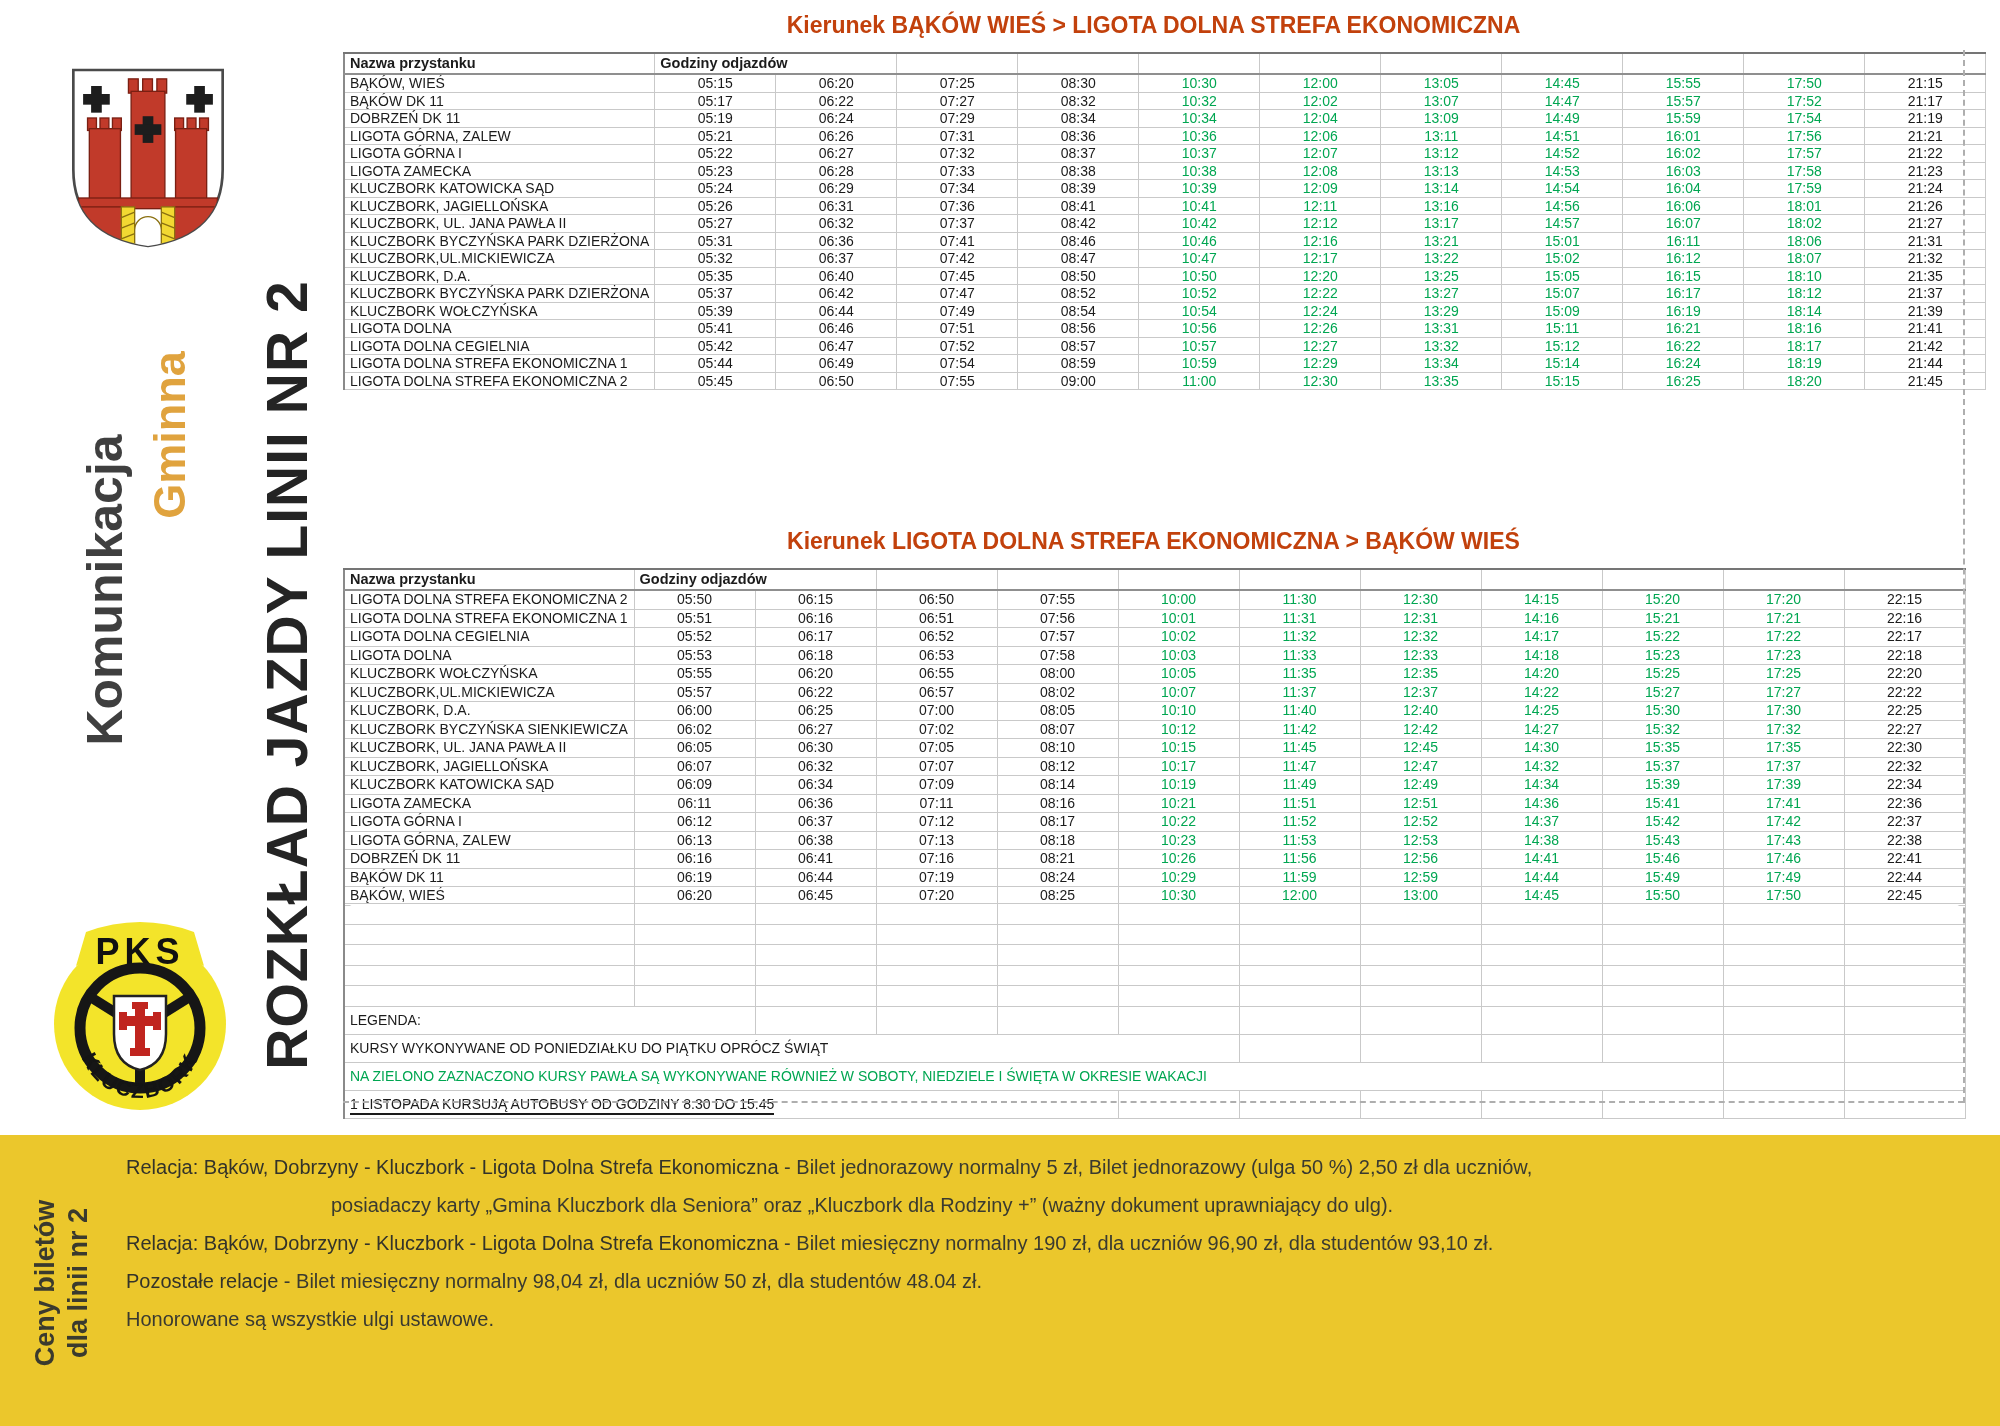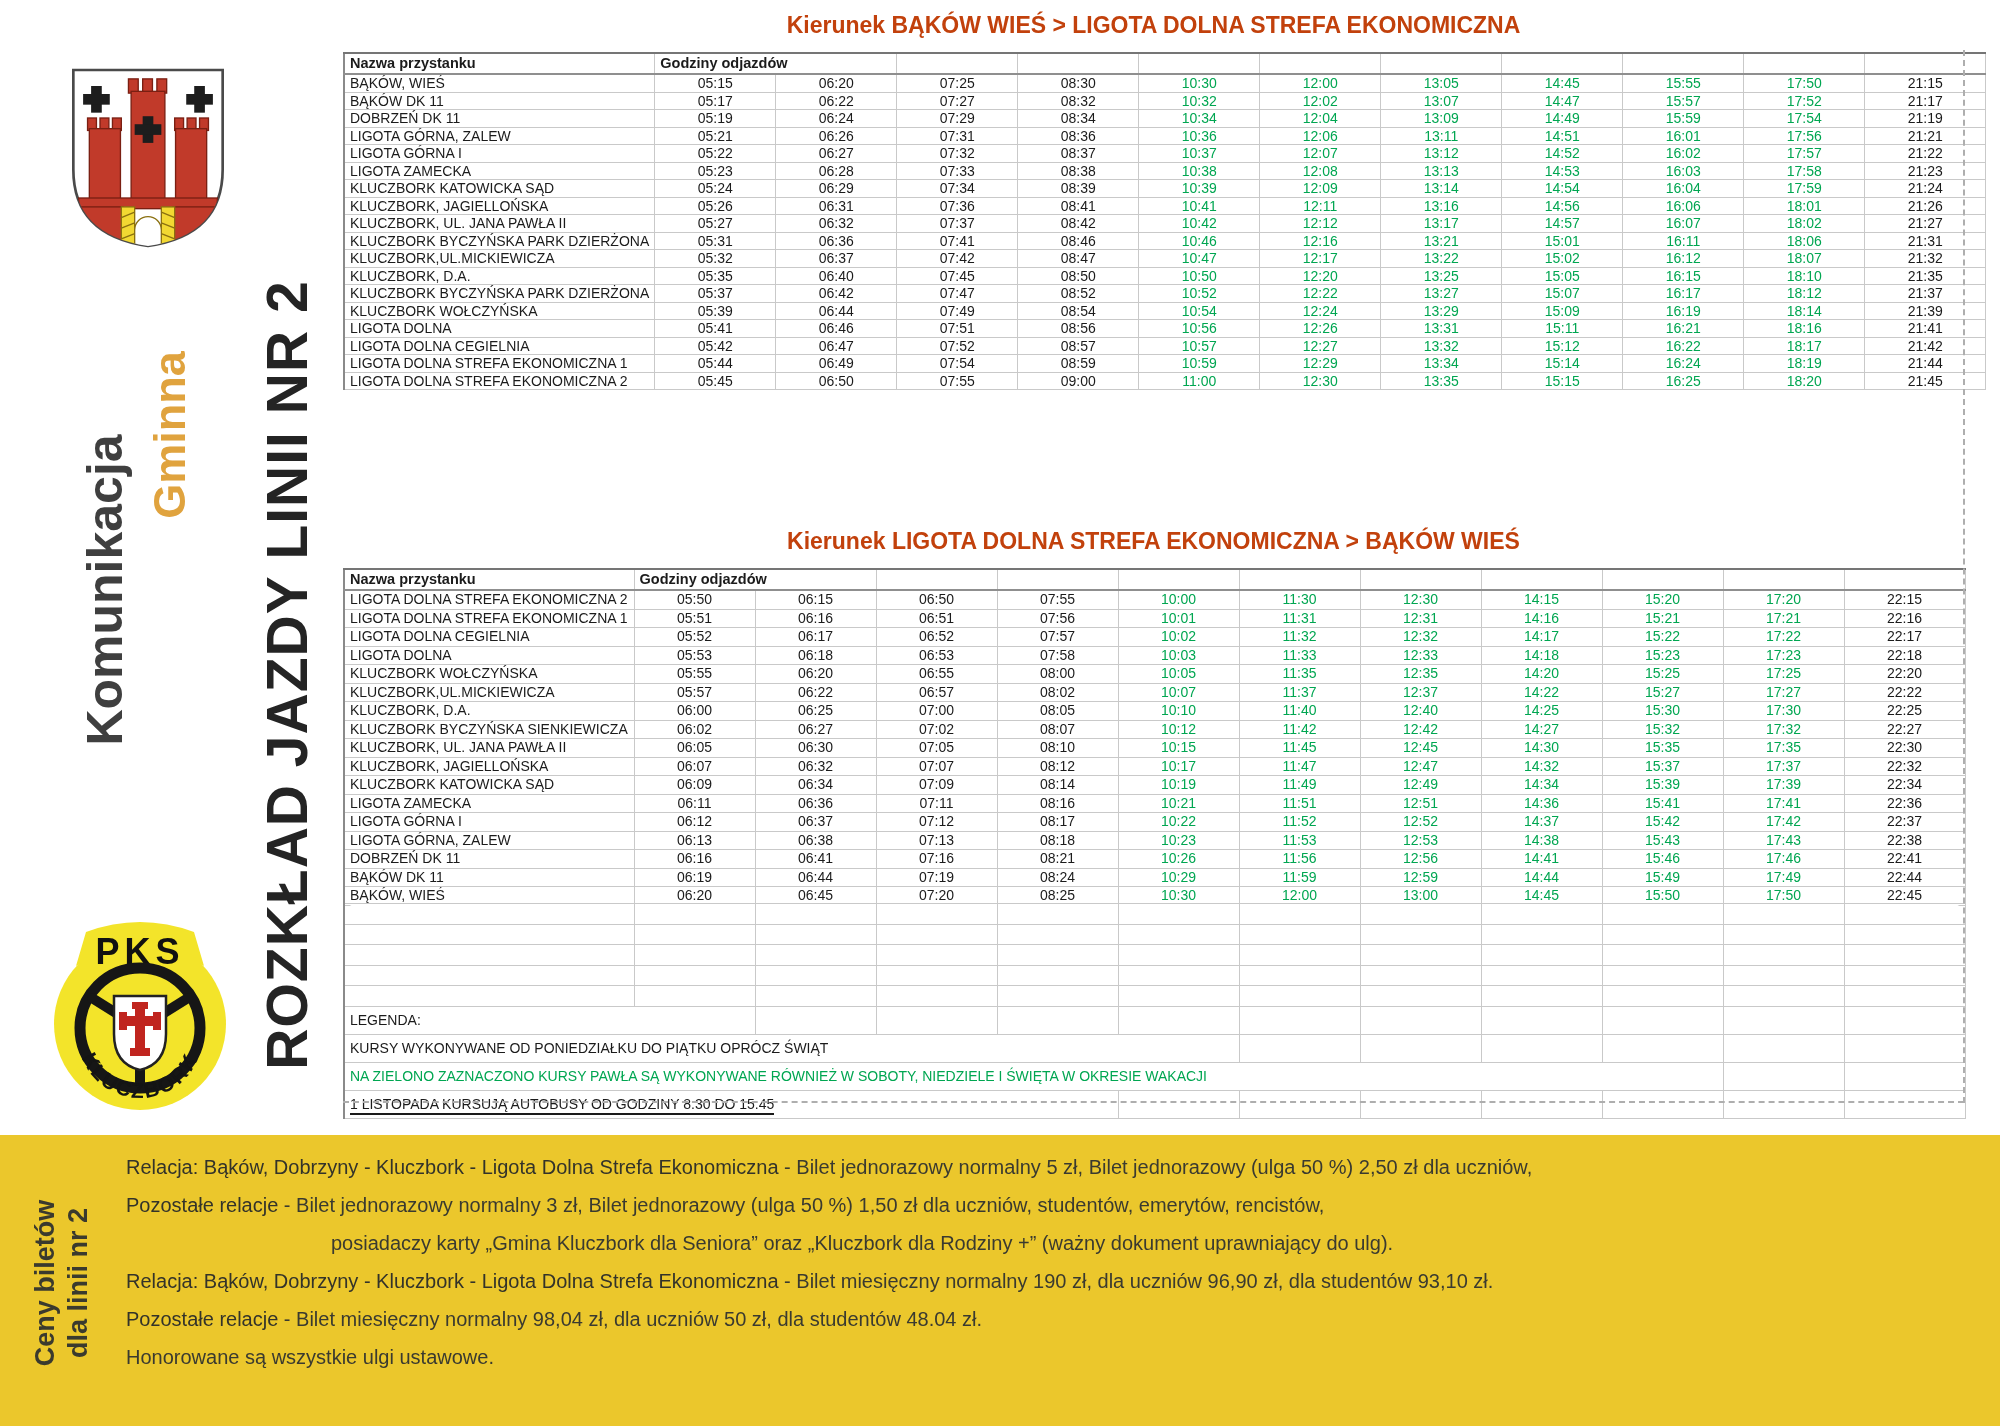--- a/index.html
+++ b/index.html
@@ -830,21 +830,20 @@
   <div class="dash-h"></div>
 
   <div class="band"></div>
   <div class="rot vert-tickets">
     <div>Ceny biletów</div>
     <div>dla linii nr 2</div>
   </div>
 
   <div class="tlines">
     <div class="tline"><b>Relacja: Bąków, Dobrzyny - Kluczbork - Ligota Dolna Strefa Ekonomiczna</b><span> - Bilet jednorazowy normalny 5 zł, Bilet jednorazowy (ulga 50 %) 2,50 zł dla uczniów,</span></div>
-    <div class="tline"><b>Pozostałe relacje</b><span> - Bilet jednorazowy normalny 3 zł, Bilet jednorazowy (ulga 50 %) 1,50 zł dla uczniów, studentów, emerytów, rencistów,</span></div>
     <div class="tline indent"><span>posiadaczy karty „Gmina Kluczbork dla Seniora” oraz „Kluczbork dla Rodziny +” (ważny dokument uprawniający do ulg).</span></div>
     <div class="tline"><b>Relacja: Bąków, Dobrzyny - Kluczbork - Ligota Dolna Strefa Ekonomiczna</b><span> - Bilet miesięczny normalny 190 zł, dla uczniów 96,90 zł, dla studentów 93,10 zł.</span></div>
     <div class="tline"><b>Pozostałe relacje</b><span> - Bilet miesięczny normalny 98,04 zł, dla uczniów 50 zł, dla studentów 48.04 zł.</span></div>
     <div class="tline"><span>Honorowane są wszystkie ulgi ustawowe.</span></div>
   </div>
 
   <div class="footer-line">
     <span>Więcej na: </span><b>kluczbork.kiedyprzyjedzie.pl</b><span> oraz w aplikacji </span><b>KiedyPrzyjedzie</b><span> do pobrania w Google Play lub App Store.</span>
   </div>
 

